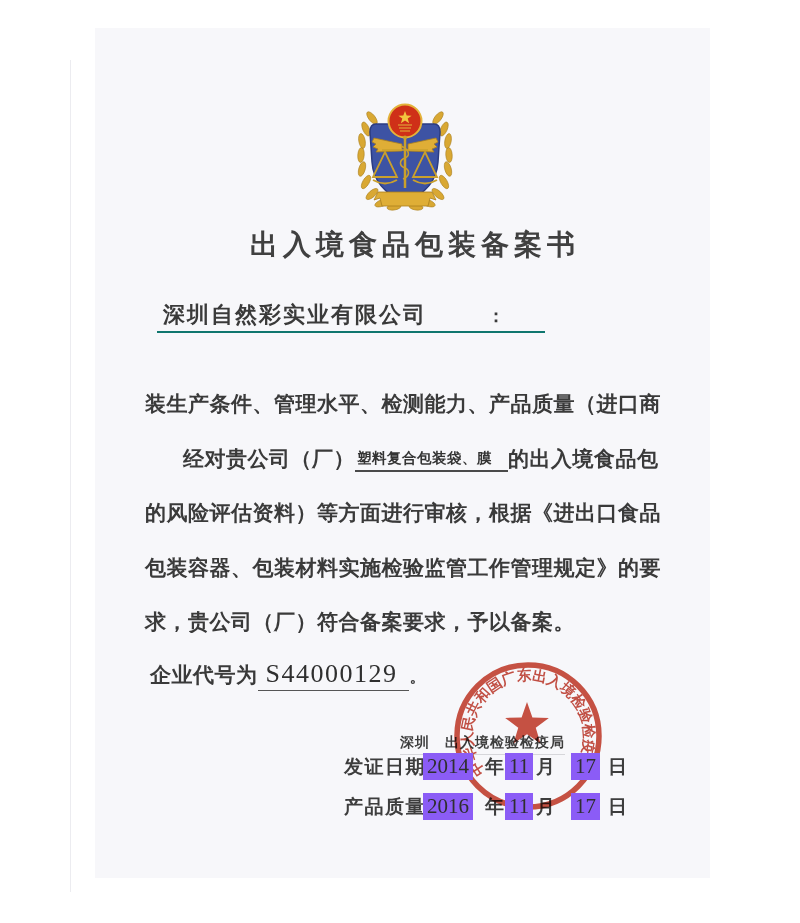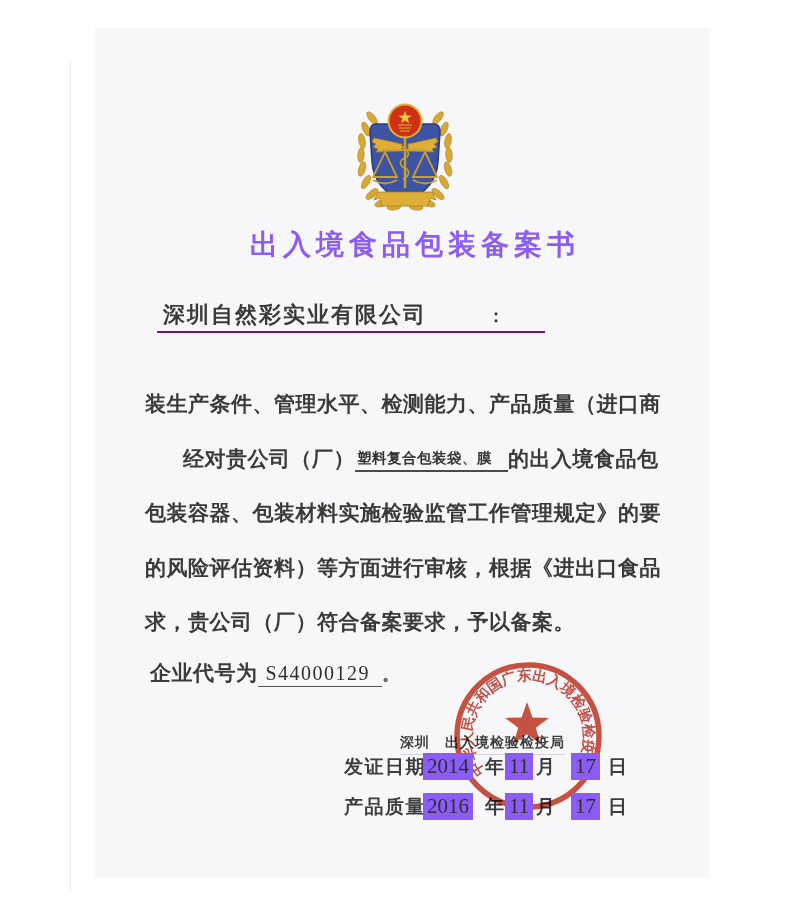--- a/index.html
+++ b/index.html
@@ -4,37 +4,37 @@
 <style>
   html,body{margin:0;padding:0;background:#ffffff;}
   #canvas{position:relative;width:800px;height:923px;background:#ffffff;overflow:hidden;
           font-family:"Liberation Sans",sans-serif;}
   .paper{position:absolute;left:95px;top:28px;width:615px;height:850px;background:#f7f7fa;}
   .photo-edge{position:absolute;left:70px;top:60px;width:1px;height:832px;background:#ececf0;}
 
   .emblem{position:absolute;left:352px;top:94px;width:106px;height:120px;}
 
   .doc-title{position:absolute;left:180px;top:226px;width:470px;text-align:center;
-             font-size:28px;font-weight:bold;letter-spacing:5px;color:#8b5cf6;}
+             font-size:28px;font-weight:bold;letter-spacing:5px;color:#404040;}
 
   .company-line{position:absolute;left:157px;top:298px;width:388px;height:33px;
-                border-bottom:2px solid #701a75;}
+                border-bottom:2px solid #0f766e;}
   .company-name{position:absolute;left:6px;top:2px;font-size:22px;font-weight:bold;
                 letter-spacing:2px;color:#3a3a3a;}
   .company-colon{position:absolute;left:330px;top:6px;font-size:18px;color:#3a3a3a;font-weight:bold;}
 
   .body-text{position:absolute;left:145px;top:390px;width:530px;color:#3a3a3a;}
   .body-line{height:54.5px;font-size:21px;letter-spacing:0.5px;font-weight:600;white-space:nowrap;}
   .indent{display:inline-block;width:38px;}
   .filled-blank{display:inline-block;font-size:14.5px;font-weight:bold;letter-spacing:0.5px;
                 border-bottom:2px solid #4a4a4a;padding:0 16px 2px 2px;vertical-align:3px;color:#333;}
 
   .code-line{position:absolute;left:150px;top:659px;height:32px;font-size:21px;font-weight:600;
              color:#3a3a3a;letter-spacing:0.5px;white-space:nowrap;}
-  .code-value{display:inline-block;font-family:"Liberation Serif",serif;font-size:20px;font-weight:normal;
+  .code-value{display:inline-block;font-family:"Liberation Serif",serif;font-size:26px;font-weight:normal;
               letter-spacing:1.5px;border-bottom:1.5px solid #555;padding:0 12px 1px 8px;color:#2f2f2f;}
   .code-period{font-size:16px;}
 
   .authority-line{position:absolute;left:400px;top:734px;font-size:14px;font-weight:600;
                   letter-spacing:1px;color:#3d3d3d;border-bottom:1px solid #d6d6da;
                   padding-bottom:2px;white-space:nowrap;}
 
   .date-row{position:absolute;left:330px;width:330px;height:28px;font-size:19px;color:#3d3d3d;}
   .date-row .lbl{position:absolute;left:14px;top:2px;letter-spacing:1.5px;font-weight:600;}
   .date-row .num{position:relative;z-index:6;background:#8b5cf6;padding:1px 4px;
@@ -106,22 +106,22 @@
   <div class="doc-title">出入境食品包装备案书</div>
 
   <div class="company-line">
     <span class="company-name">深圳自然彩实业有限公司</span>
     <span class="company-colon">：</span>
   </div>
 
   <div class="body-text">
     <div class="body-line">装生产条件、管理水平、检测能力、产品质量（进口商</div>
     <div class="body-line"><span class="indent"></span><span>经对贵公司（厂）</span><span class="filled-blank">塑料复合包装袋、膜</span><span>的出入境食品包</span></div>
+    <div class="body-line">的风险评估资料）等方面进行审核，根据《进出口食品</div>
     <div class="body-line">包装容器、包装材料实施检验监管工作管理规定》的要</div>
-    <div class="body-line">的风险评估资料）等方面进行审核，根据《进出口食品</div>
     <div class="body-line">求，贵公司（厂）符合备案要求，予以备案。</div>
   </div>
 
   <div class="code-line">
     <span>企业代号为</span><span class="code-value">S44000129</span><span class="code-period">。</span>
   </div>
 
   <div class="authority-line">深圳　出入境检验检疫局</div>
 
   <div class="date-row row-issue">

